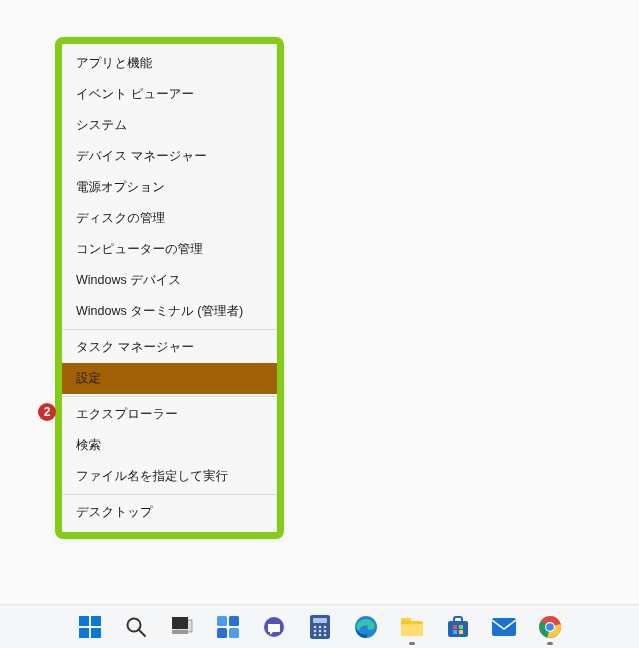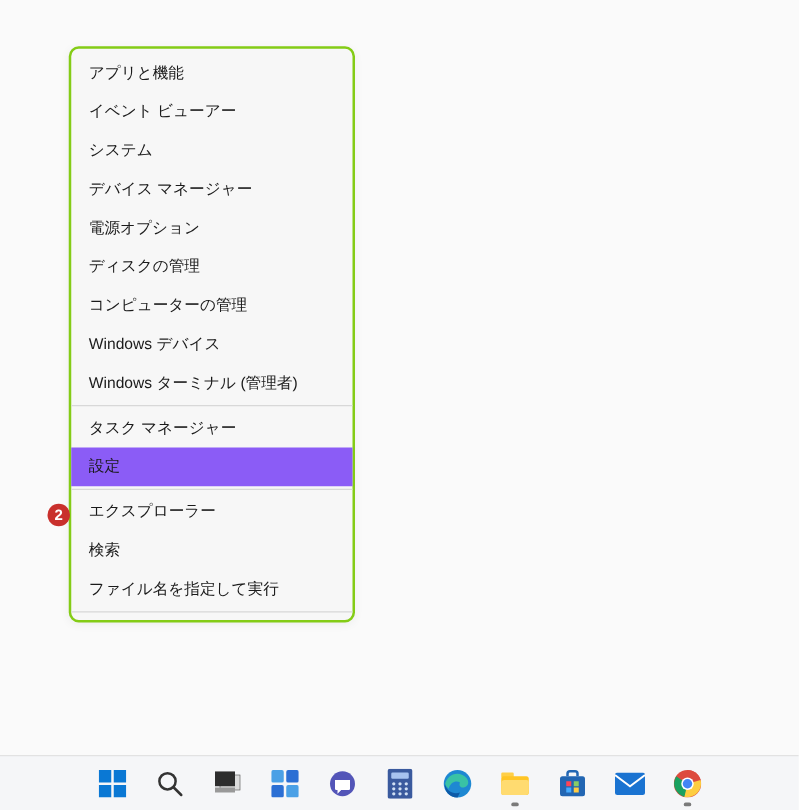--- a/index.html
+++ b/index.html
@@ -10,36 +10,36 @@
       background: #fafafa;
       position: relative;
       overflow: hidden;
     }
     .context-menu {
       position: absolute;
       left: 55px;
       top: 37px;
       width: 229px;
       background: #f7f7f7;
-      border: 2px solid #84cc16;
+      border: 7px solid #84cc16;
       border-radius: 8px;
       box-shadow: 0 2px 8px rgba(0,0,0,0.05);
       padding: 4px 0;
     }
     .menu-item {
       display: flex;
       align-items: center;
       justify-content: space-between;
       padding: 7px 14px;
       font-size: 12.5px;
       color: #1a1a1a;
       cursor: default;
     }
     .menu-item.highlight {
-      background: #8b5cf6;
+      background: #a16207;
     }
     .divider {
       height: 1px;
       background: #d8d8d8;
       margin: 2px 0;
     }
     .chevron {
       color: #7a7a7a;
       font-size: 11px;
     }
@@ -139,20 +139,23 @@
   <div class="menu-item">
       <span>エクスプローラー</span>
     </div>
   <div class="menu-item">
       <span>検索</span>
     </div>
   <div class="menu-item">
       <span>ファイル名を指定して実行</span>
     </div>
   <div class="divider"></div>
+  <div class="menu-item">
+      <span>デスクトップ</span>
+    </div>
 </div>
 
 <div class="annotation" id="annot-2">2</div>
 <div class="annotation" id="annot-1">1</div>
 
 <div class="taskbar">
   <div class="tb-icon">
     <svg width="22" height="22" viewBox="0 0 22 22">
       <rect x="0" y="0" width="10" height="10" fill="#0a78d4"></rect>
       <rect x="12" y="0" width="10" height="10" fill="#0a78d4"></rect>

